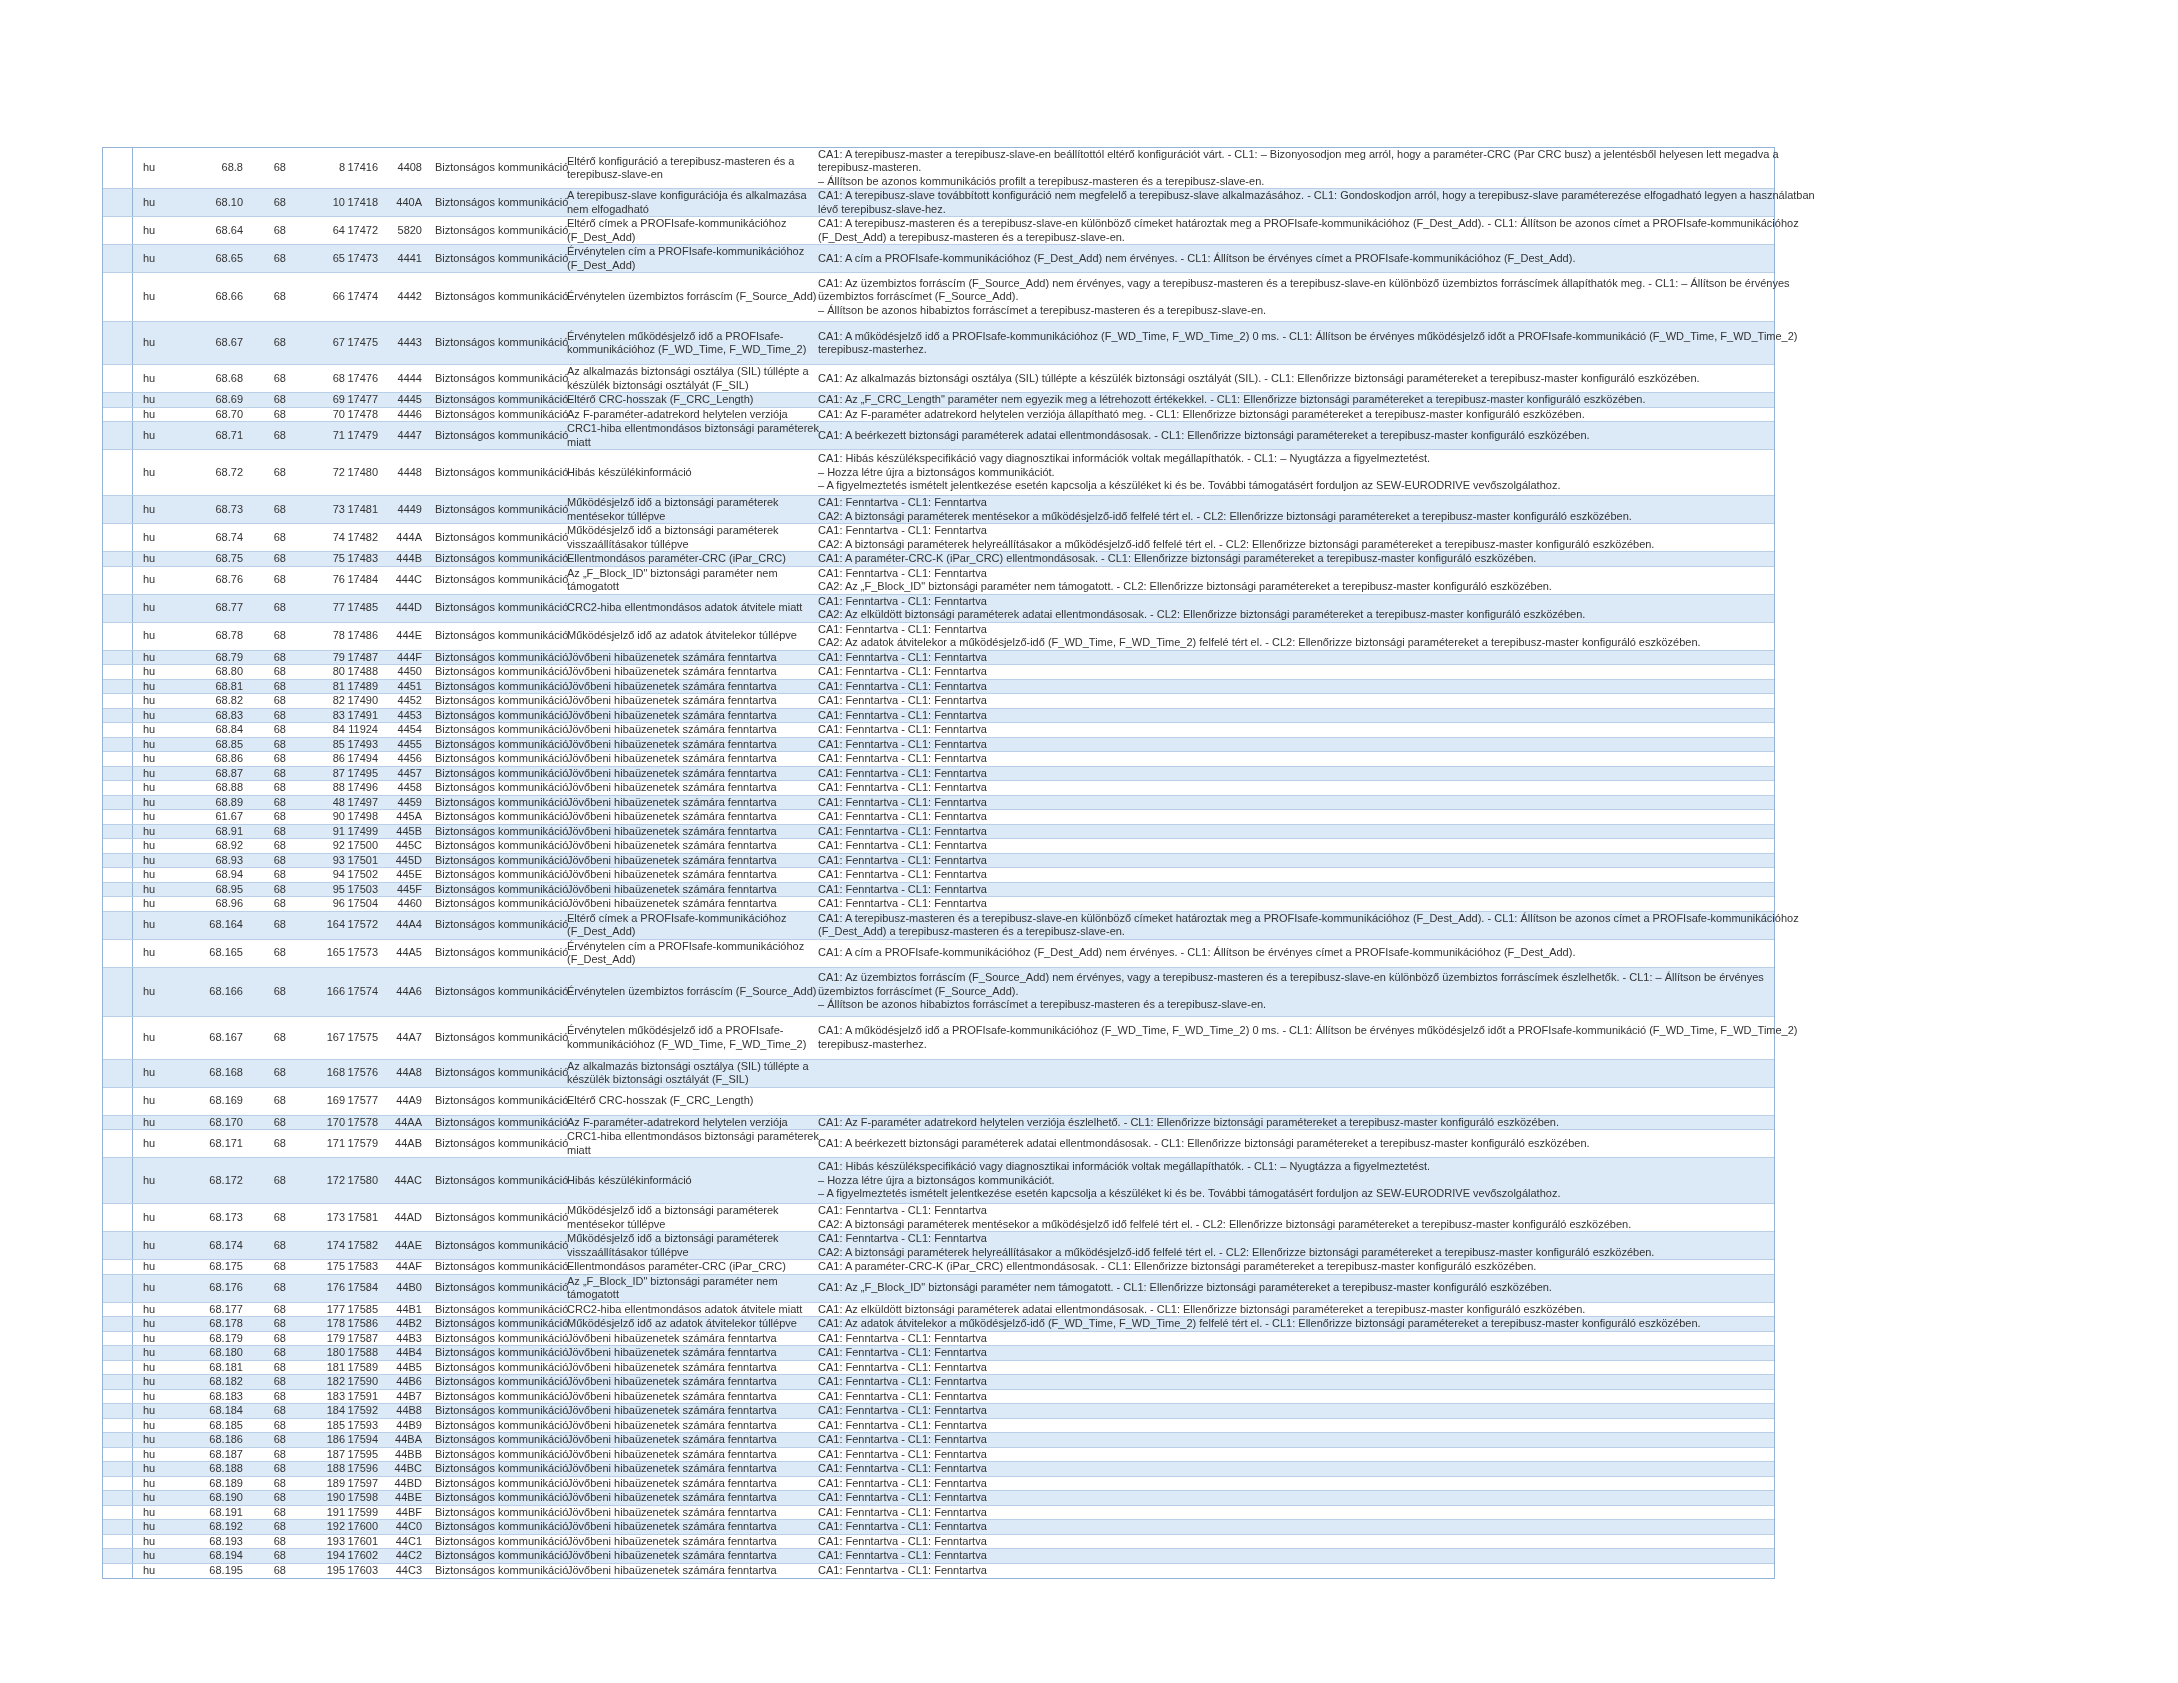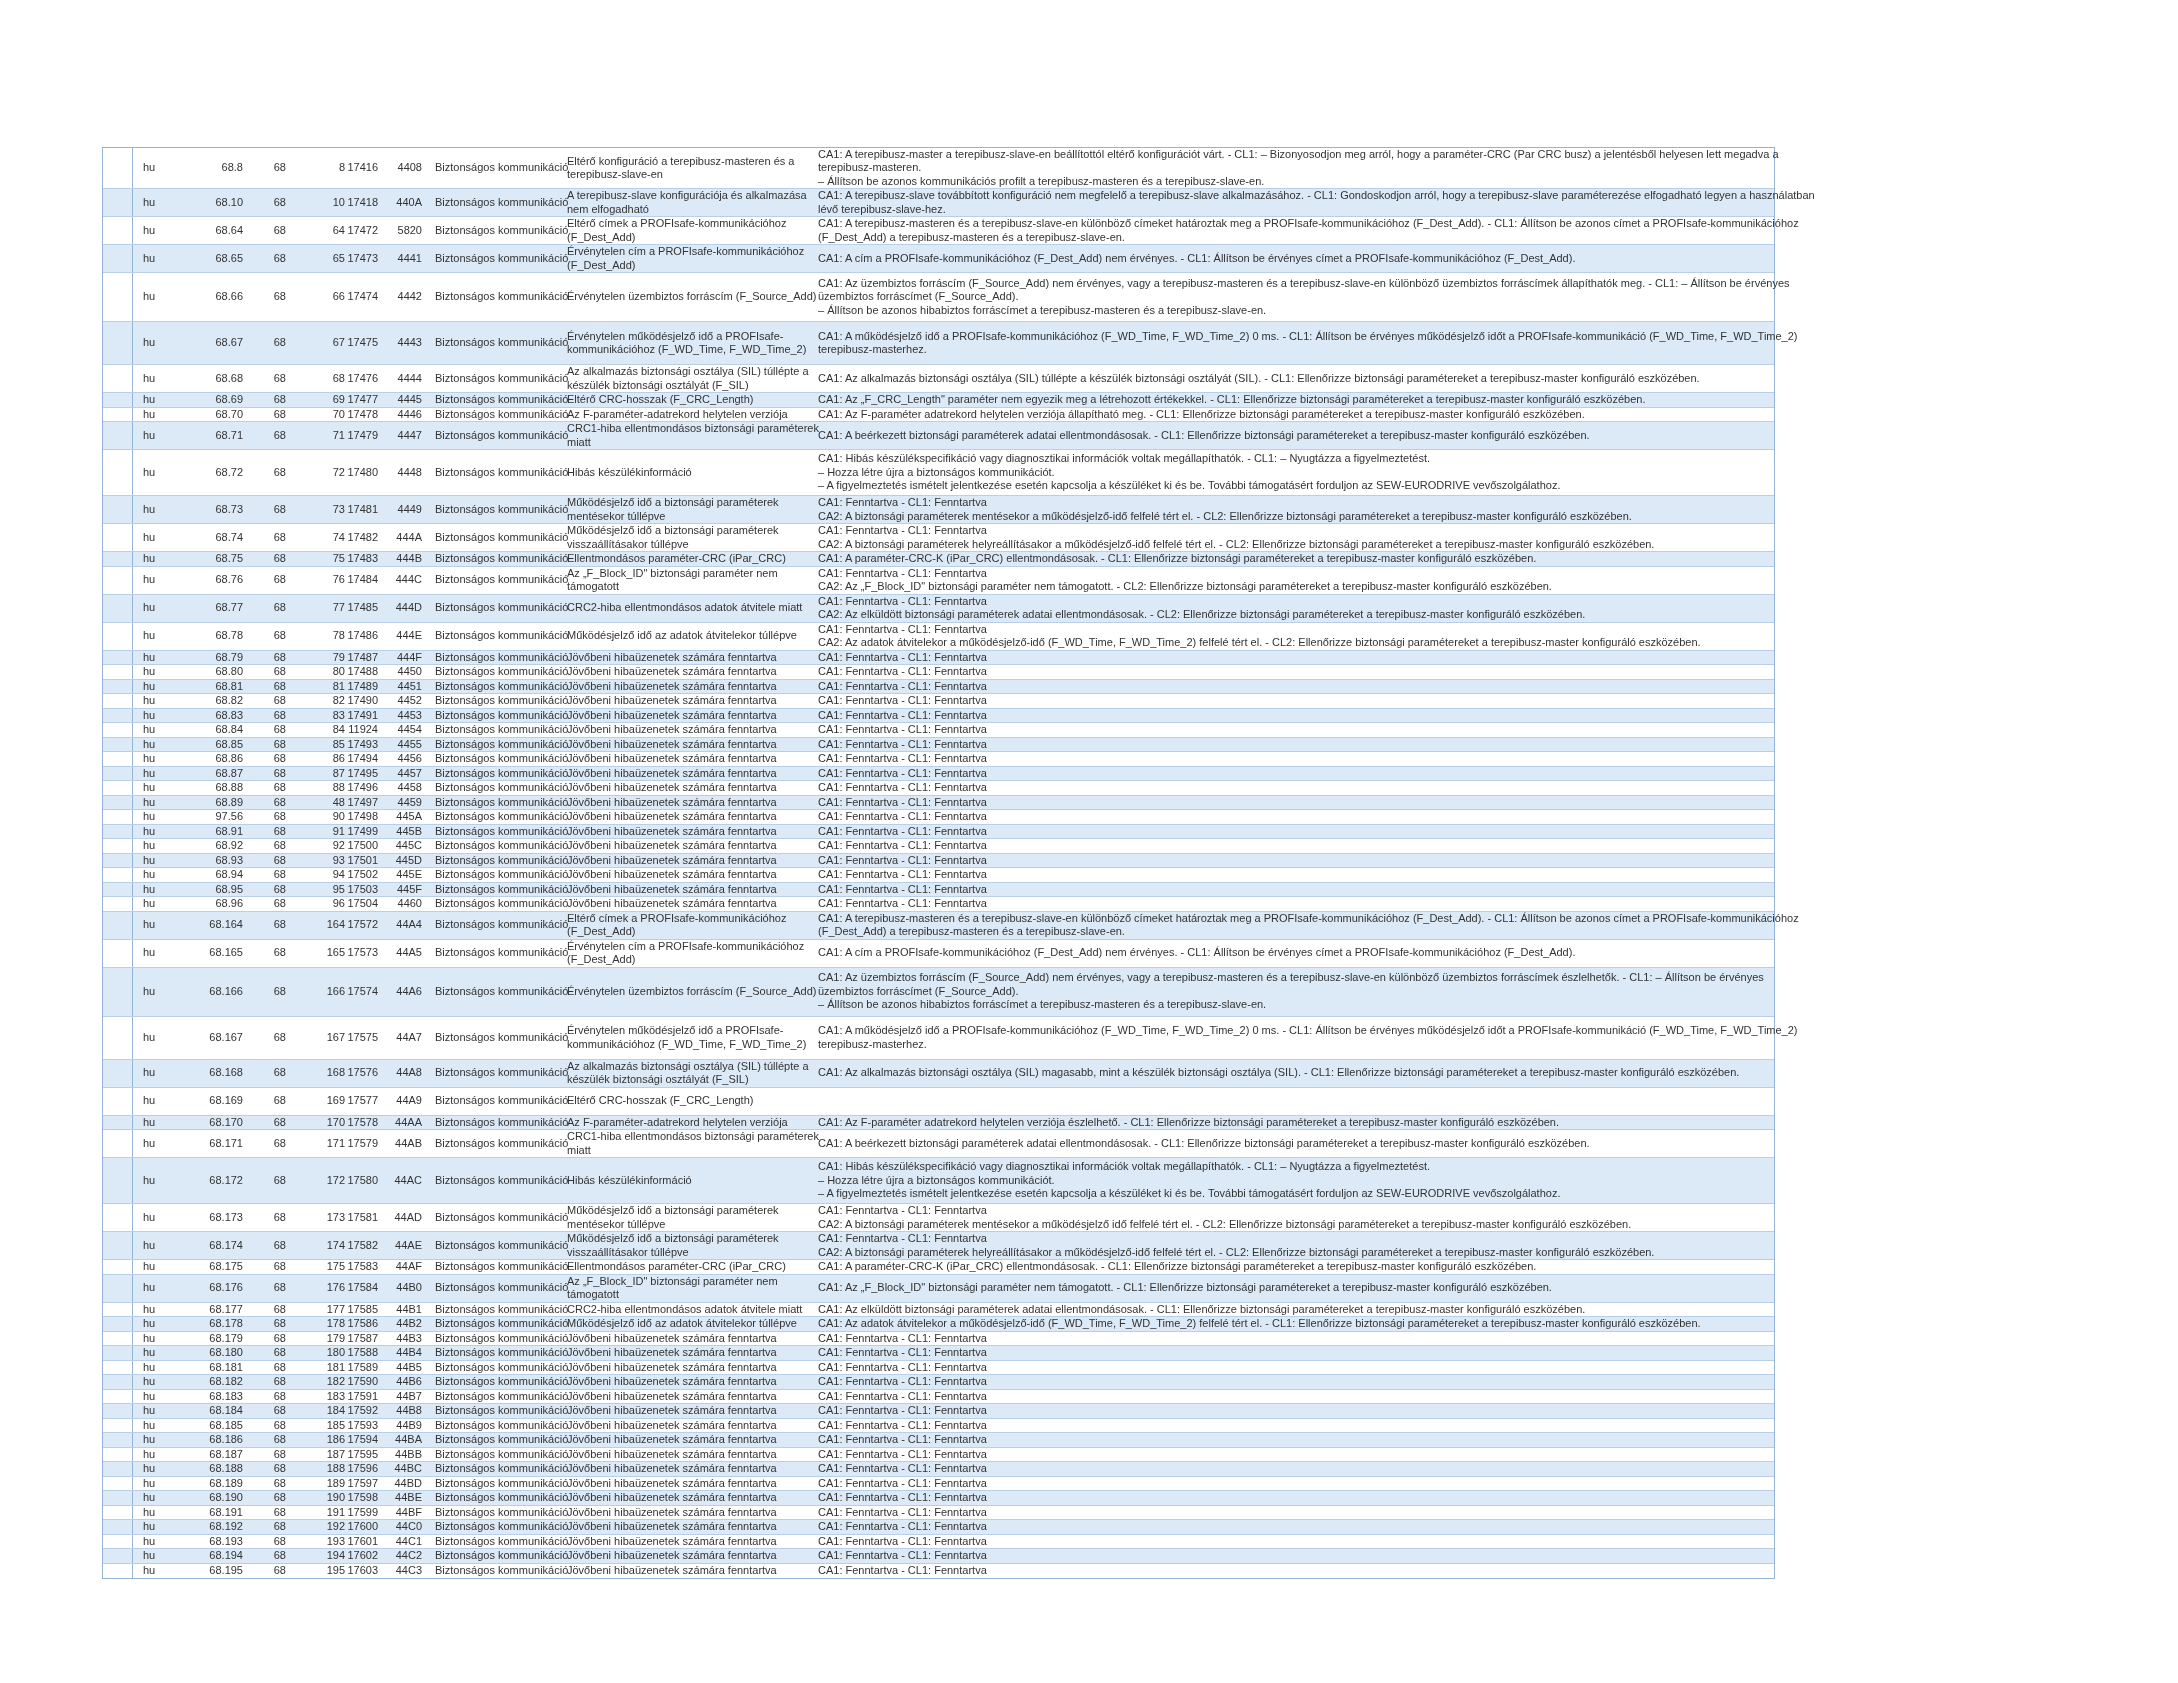--- a/index.html
+++ b/index.html
@@ -500,21 +500,21 @@
     <div class="c c-desc">
           <div class="ln">Jövőbeni hibaüzenetek számára fenntartva</div>
         </div>
     <div class="c c-text">
           <div class="ln">CA1: Fenntartva - CL1: Fenntartva</div>
         </div>
   </div>
       <div class="row" style="height: 14.5px;">
     <div class="c c-empty"></div>
     <div class="c c-lang">hu</div>
-    <div class="c c-code num">97.56</div>
+    <div class="c c-code num">61.67</div>
     <div class="c c-group num">68</div>
     <div class="c c-sub num">90</div>
     <div class="c c-dec num">17498</div>
     <div class="c c-hex num">445A</div>
     <div class="c c-cat">Biztonságos kommunikáció</div>
     <div class="c c-desc">
           <div class="ln">Jövőbeni hibaüzenetek számára fenntartva</div>
         </div>
     <div class="c c-text">
           <div class="ln">CA1: Fenntartva - CL1: Fenntartva</div>
@@ -692,23 +692,20 @@
     <div class="c c-lang">hu</div>
     <div class="c c-code num">68.168</div>
     <div class="c c-group num">68</div>
     <div class="c c-sub num">168</div>
     <div class="c c-dec num">17576</div>
     <div class="c c-hex num">44A8</div>
     <div class="c c-cat">Biztonságos kommunikáció</div>
     <div class="c c-desc">
           <div class="ln">Az alkalmazás biztonsági osztálya (SIL) túllépte a</div>
           <div class="ln">készülék biztonsági osztályát (F_SIL)</div>
-        </div>
-    <div class="c c-text">
-          <div class="ln">CA1: Az alkalmazás biztonsági osztálya (SIL) magasabb, mint a készülék biztonsági osztálya (SIL). - CL1: Ellenőrizze biztonsági paramétereket a terepibusz-master konfiguráló eszközében.</div>
         </div>
   </div>
       <div class="row" style="height: 28px;">
     <div class="c c-empty"></div>
     <div class="c c-lang">hu</div>
     <div class="c c-code num">68.169</div>
     <div class="c c-group num">68</div>
     <div class="c c-sub num">169</div>
     <div class="c c-dec num">17577</div>
     <div class="c c-hex num">44A9</div>

